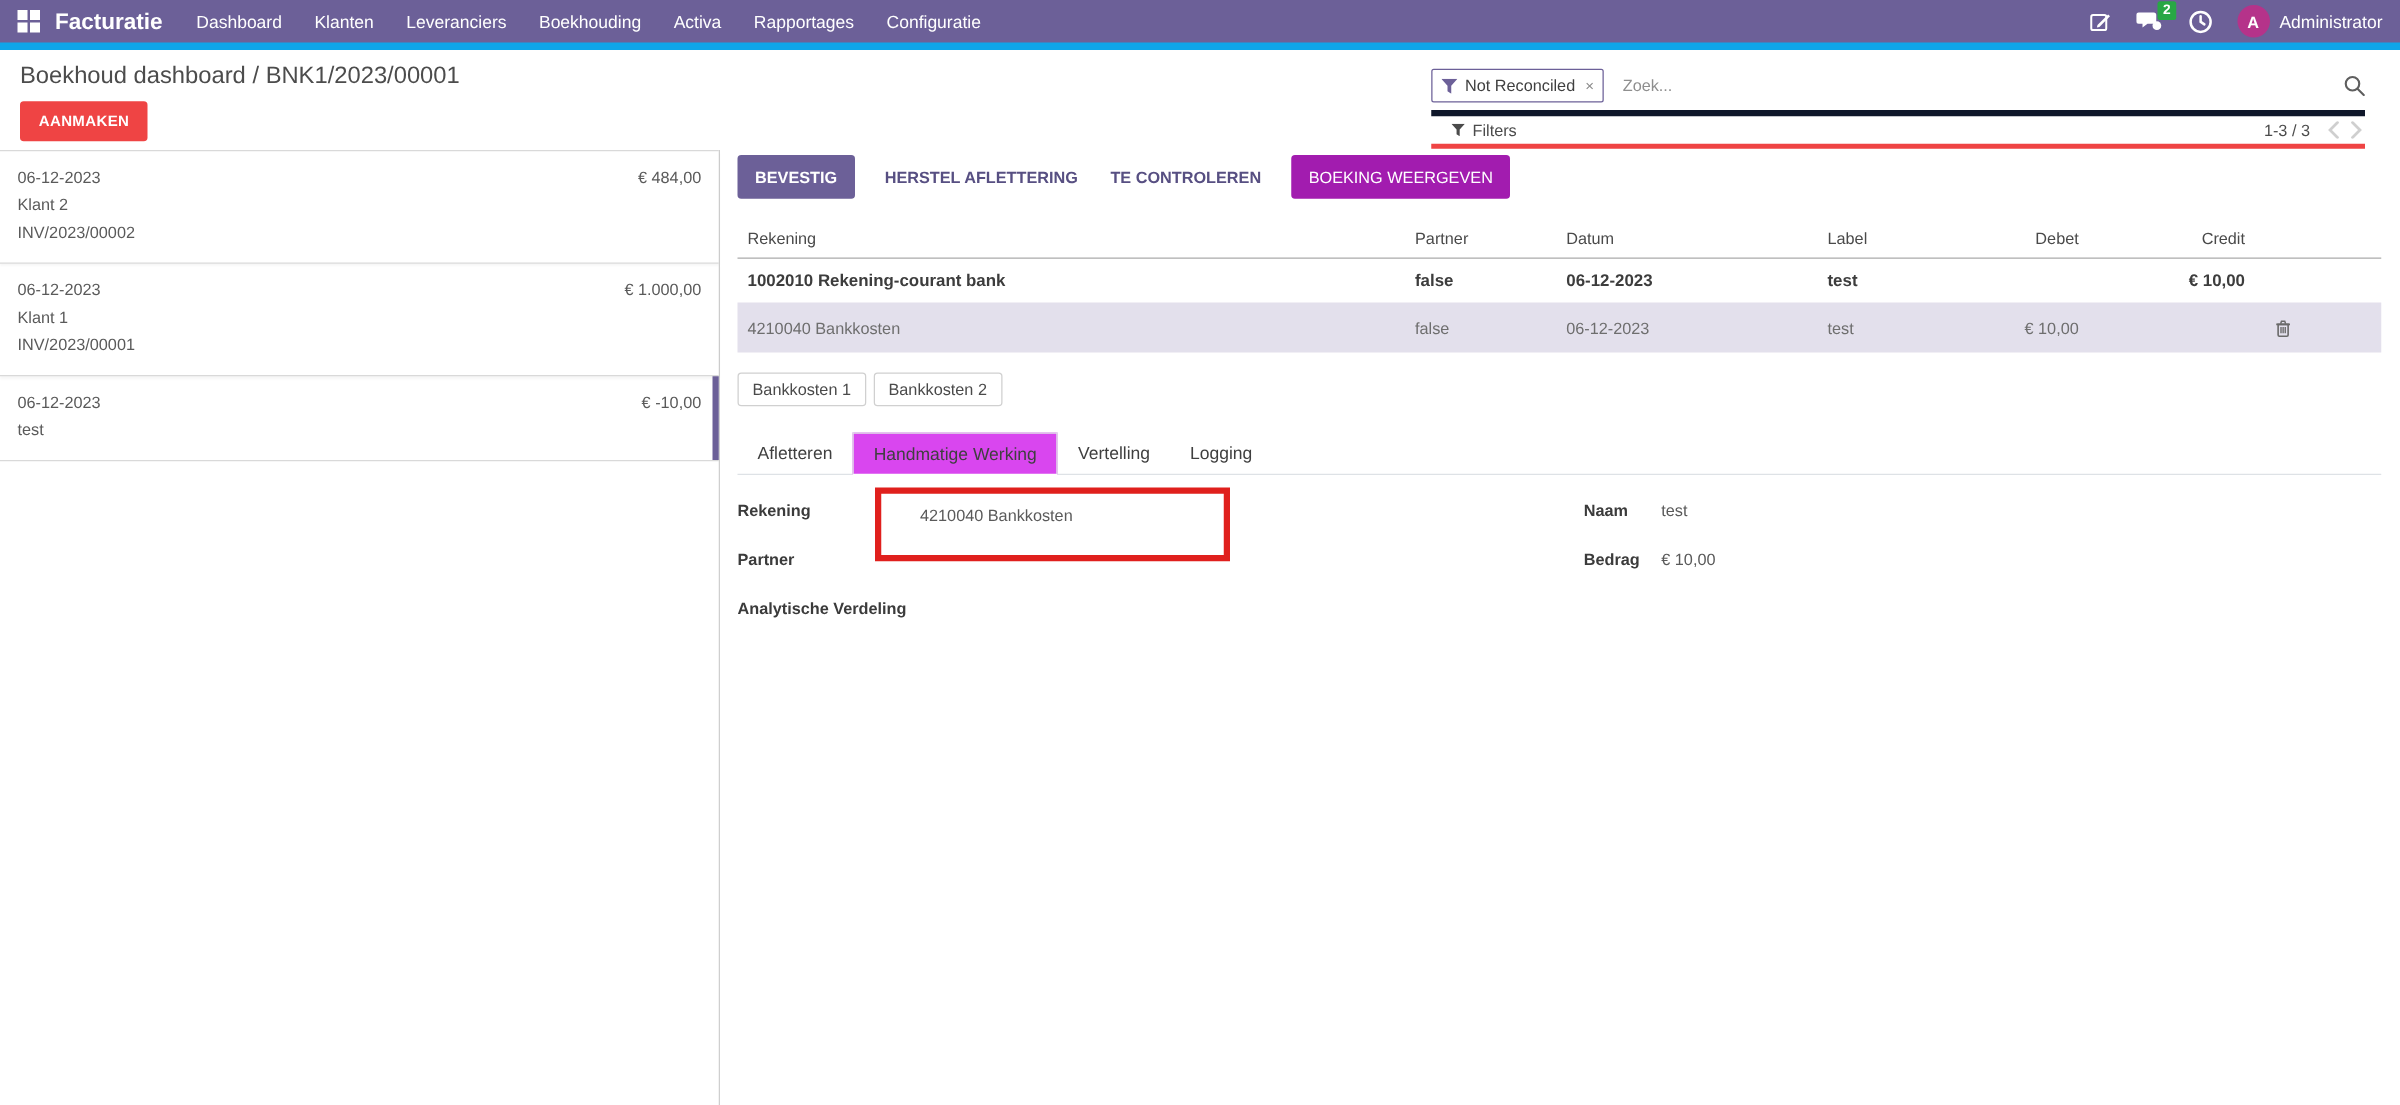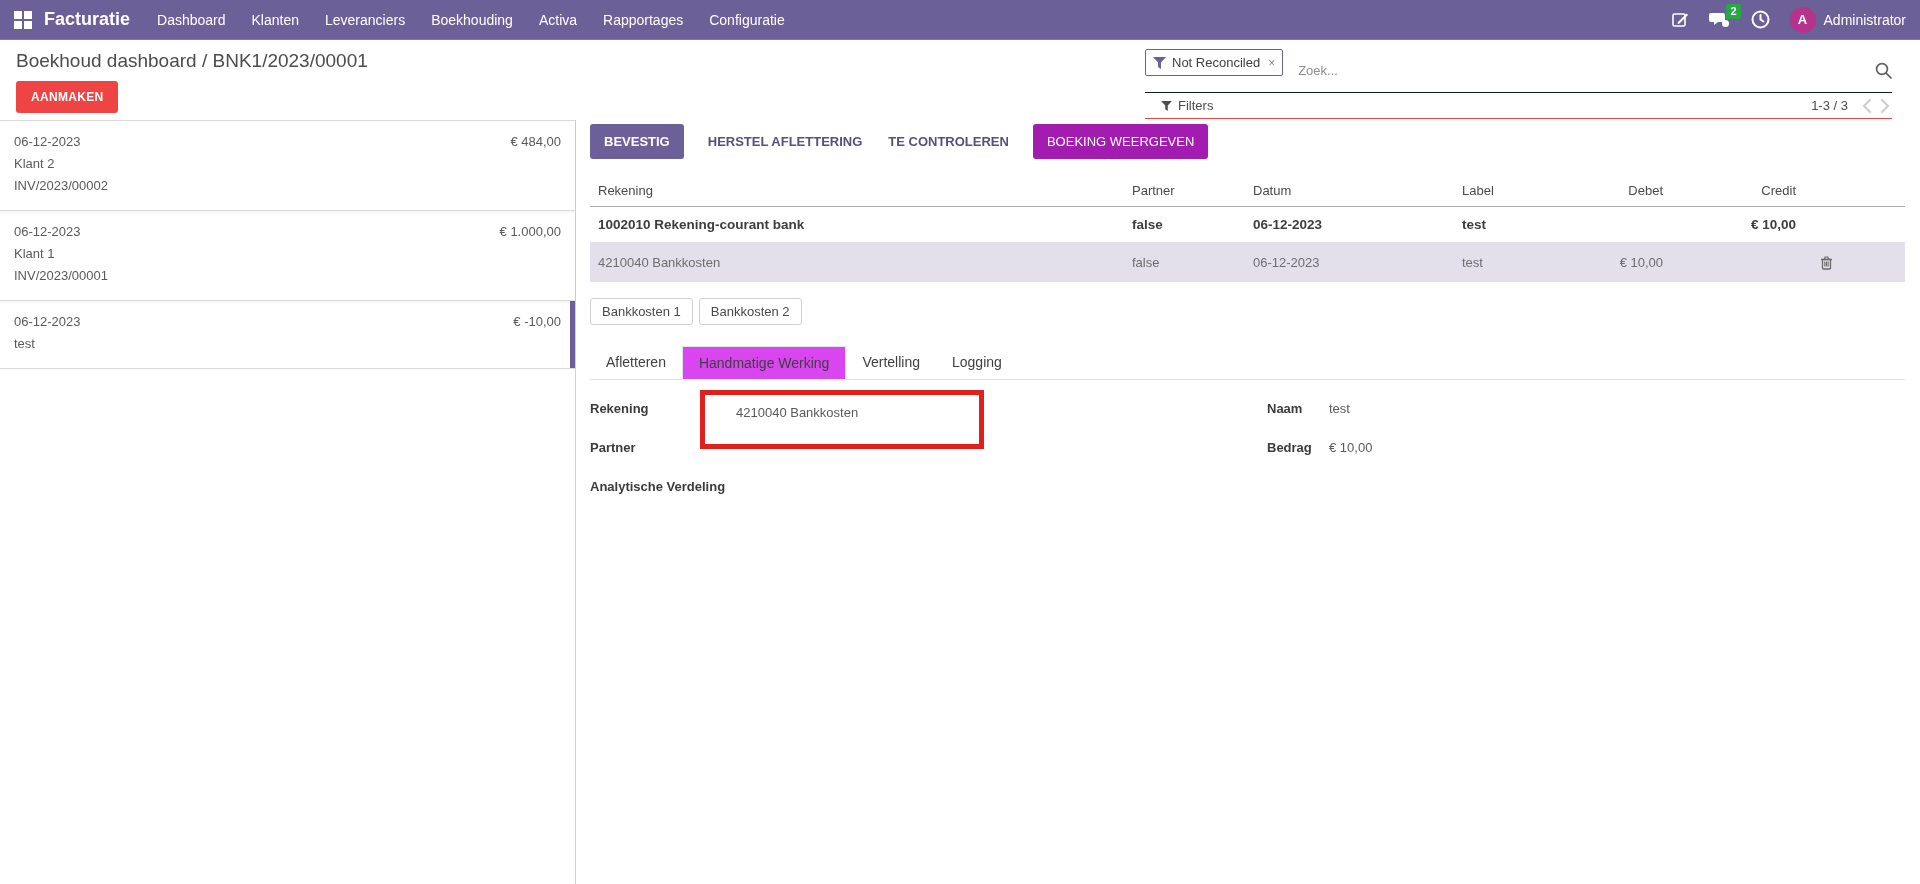--- a/index.html
+++ b/index.html
@@ -1,21 +1,21 @@
 <!DOCTYPE html>
 <html><head>
 <meta charset="utf-8">
 <style>
   * { margin:0; padding:0; box-sizing:border-box; }
   html,body { width:1920px; height:884px; overflow:hidden; background:#fff;
     font-family:"Liberation Sans", sans-serif; }
 
   
   .navbar { height:40px; background:#6c6098; display:flex; align-items:center;
-    padding:0 14px; color:#fff; border-bottom:1px solid #0ea5e9; }
+    padding:0 14px; color:#fff; border-bottom:6px solid #0ea5e9; }
   .apps-icon { display:flex; flex-wrap:wrap; width:18px; height:18px; gap:2px; margin-right:12px; cursor:pointer; }
   .apps-icon span { width:8px; height:8px; background:#fff; }
   .brand { font-size:18px; font-weight:bold; margin-right:14px; cursor:pointer; }
   .nav-item { font-size:14px; padding:0 13px; line-height:40px; cursor:pointer; white-space:nowrap; }
   .nav-right { margin-left:auto; display:flex; align-items:center; gap:20px; }
   .nav-ic { position:relative; display:flex; align-items:center; cursor:pointer; }
   .badge { position:absolute; top:-7px; right:-10px; background:#28a745; color:#fff;
     font-size:11px; font-weight:bold; padding:1px 4px; border-radius:2px; line-height:13px; }
   .userbox { display:flex; align-items:center; gap:8px; cursor:pointer; }
   .avatar { width:26px; height:26px; border-radius:50%; background:#b5338a; color:#fff;
@@ -23,31 +23,31 @@
   .username { font-size:14px; }
 
   
   .control { height:80px; display:flex; }
   .control-left { flex:1; padding:7px 16px 0; }
   .breadcrumb { font-size:19px; color:#4c4c4c; margin:3px 0 9px; }
   .breadcrumb .crumb { cursor:pointer; }
   .btn-create { display:inline-block; background:#ef4444; color:#fff; font-size:12px;
     font-weight:bold; padding:9px 15px; border-radius:3px; border:none; cursor:pointer; letter-spacing:.3px; }
   .control-right { width:775px; padding:9px 28px 0 0; display:flex; flex-direction:column; }
-  .search-row { height:44px; display:flex; border-bottom:1px solid #0f172a; }
+  .search-row { height:44px; display:flex; align-items:center; border-bottom:5px solid #0f172a; }
   .facet { display:flex; align-items:center; border:1px solid #6c6098; border-radius:2px;
     height:27px; background:#fff; }
   .facet-funnel { padding:0 6px 0 7px; display:flex; align-items:center; }
   .facet-label { font-size:13px; color:#3f3f3f; white-space:nowrap; }
   .facet-remove { font-size:12px; color:#8a8a8a; padding:0 7px 0 8px; cursor:pointer; }
   .search-input { border:none; outline:none; flex:1; font-size:13px; margin-left:15px; color:#555; }
   .search-input::placeholder { color:#8f8f8f; }
   .magnifier { cursor:pointer; display:flex; align-items:center; }
   .filters-row { height:26px; display:flex; align-items:center; font-size:13px; color:#4b4b4b;
-    border-bottom:1px solid #ef4444; }
+    border-bottom:4px solid #ef4444; }
   .filters-toggle { display:flex; align-items:center; gap:6px; margin-left:16px; cursor:pointer; }
   .pager { margin-left:auto; display:flex; align-items:center; gap:4px; }
   .pager-text { font-size:13px; color:#4b4b4b; margin-right:8px; }
   .pager-btn { display:flex; align-items:center; padding:2px; cursor:pointer; }
 
   
   .content { display:flex; height:764px; }
   .panel { width:576px; border-right:1px solid #cfcfcf; background:#fff; }
   .txn { position:relative; padding:11px 14px 12px; border-bottom:1px solid #d9d9d9;
     font-size:13px; color:#5a5a5a; cursor:pointer; box-shadow:0 2px 2px rgba(0,0,0,.04); }

